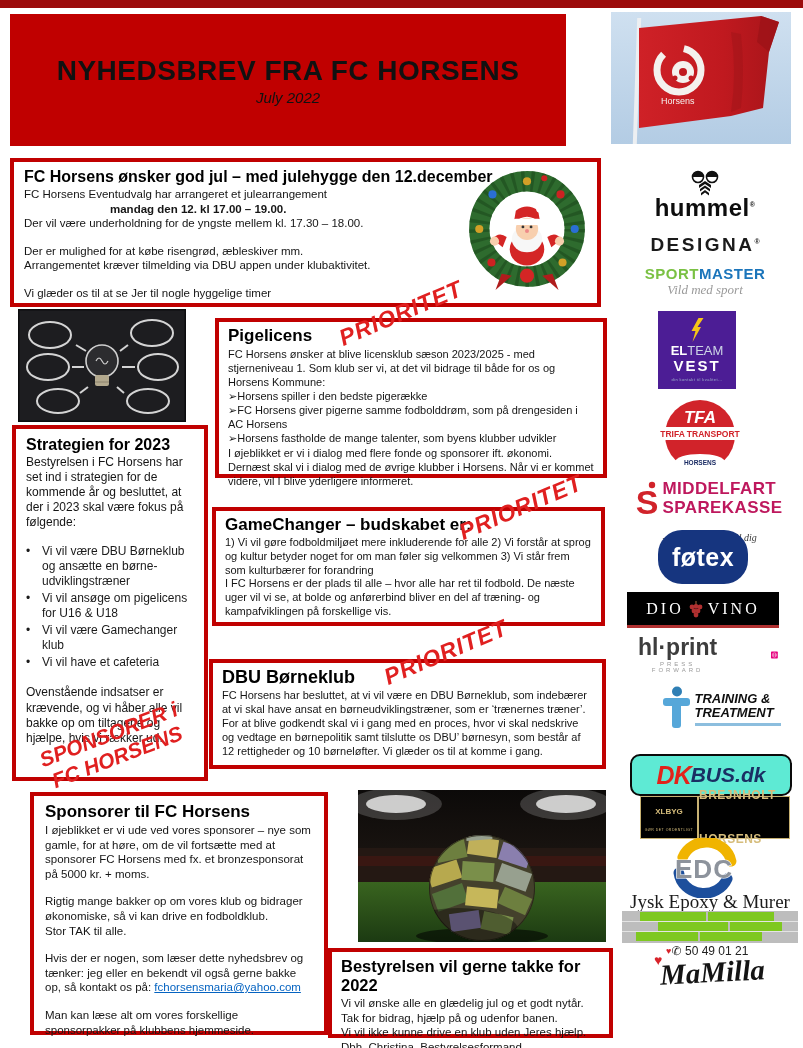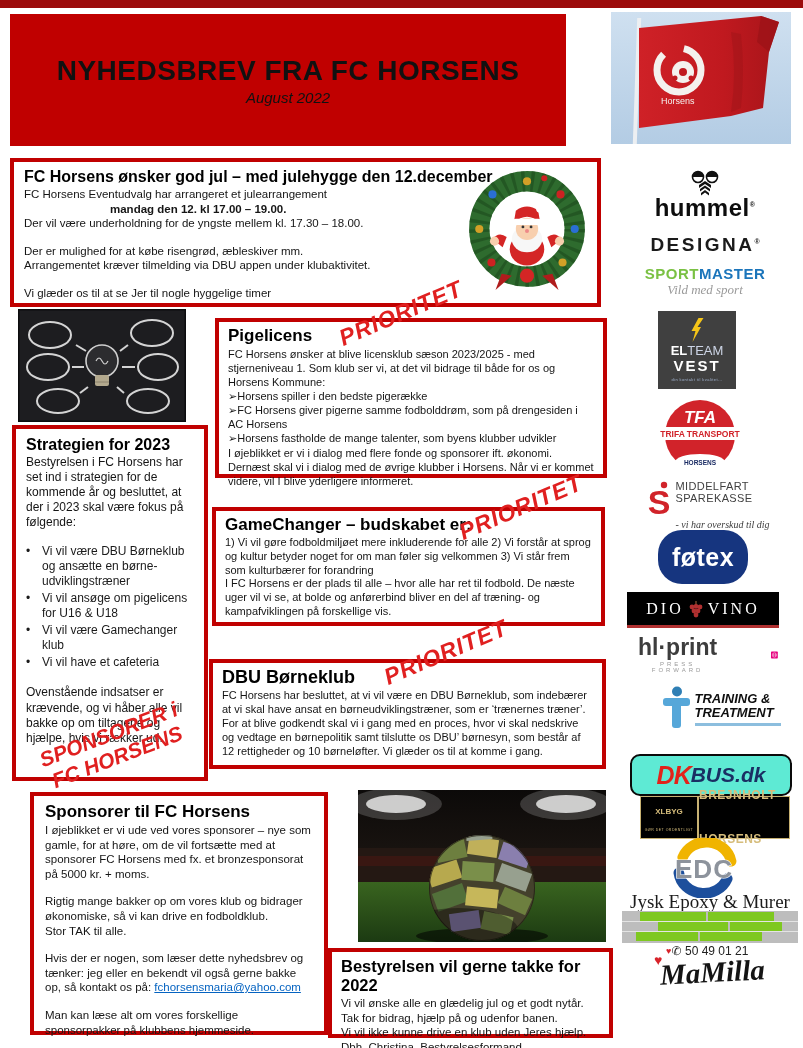--- a/index.html
+++ b/index.html
@@ -68,30 +68,30 @@
   .logo{display:flex;flex-direction:column;align-items:center;justify-content:center;text-align:center;}
   #lg-hummel{left:640px;top:170px;width:130px;}
   .hummel-name{font-size:24px;font-weight:800;color:#0d0d0d;letter-spacing:.5px;line-height:1;}
   .hummel-name sup{font-size:7px;}
   #lg-designa{left:640px;top:234px;width:130px;font-size:19px;font-weight:600;letter-spacing:2.5px;color:#1b1b1b;}
   #lg-designa sup{font-size:7px;letter-spacing:0;}
   #lg-sportmaster{left:630px;top:266px;width:150px;}
   .sm-main{font-size:15px;font-weight:900;letter-spacing:.5px;line-height:1;}
   .sm-green{color:#7ac143;} .sm-blue{color:#1b75bb;}
   .sm-tag{font-family:"Liberation Serif",serif;font-style:italic;font-size:13px;color:#9a9a9a;margin-top:1px;}
-  #lg-elteam{left:658px;top:311px;width:78px;height:78px;background:#404040;color:#fff;
+  #lg-elteam{left:658px;top:311px;width:78px;height:78px;background:#4c1d95;color:#fff;
              display:flex;flex-direction:column;align-items:center;justify-content:center;}
   .el-line1{font-size:13px;line-height:1;margin-top:2px;}
   .el-line1 .b{font-weight:800;} .el-line1 .l{font-weight:300;color:#cdd5e6;}
   .el-line2{font-size:15px;font-weight:800;letter-spacing:2px;line-height:1.15;}
   .el-tag{font-size:4px;color:#9fb0cc;margin-top:3px;letter-spacing:.4px;}
   #lg-trifa{left:654px;top:396px;width:92px;height:78px;}
   #lg-middelfart{left:628px;top:480px;width:160px;display:flex;align-items:flex-start;justify-content:center;}
   .ms-text{margin-left:3px;text-align:left;}
-  .ms-line{font-size:11px;font-weight:400;color:#404040;letter-spacing:.4px;line-height:1.1;}
+  .ms-line{font-size:17px;font-weight:700;color:#be185d;letter-spacing:.4px;line-height:1.1;}
   .ms-tag{font-family:"Liberation Serif",serif;font-style:italic;font-size:10px;color:#3c3c3c;margin-top:15px;}
   #lg-fotex{left:658px;top:530px;width:90px;height:54px;background:#16357f;border-radius:24px;
             display:flex;align-items:center;justify-content:center;}
   .fotex-name{color:#fff;font-size:25px;font-weight:800;letter-spacing:.5px;}
   #lg-diovino{left:627px;top:592px;width:152px;height:33px;background:#000;border-bottom:3px solid #b03030;
               display:flex;align-items:center;justify-content:center;color:#fff;
               font-family:"Liberation Serif",serif;font-size:16px;letter-spacing:3px;}
   #lg-diovino .w{margin:0 4px;}
   #lg-hlprint{left:638px;top:636px;width:140px;display:flex;flex-direction:row;align-items:center;justify-content:center;gap:48px;}
   .hl-text{text-align:center;margin-right:6px;}
@@ -125,21 +125,21 @@
 </style>
 </head>
 <body>
 
 <div class="page">
 
   <div class="abs topbar"></div>
 
   <div class="abs header-box">
     <div class="header-title">NYHEDSBREV FRA FC HORSENS</div>
-    <div class="header-sub">August 2022</div>
+    <div class="header-sub">July 2022</div>
   </div>
 
   <svg id="flag" class="abs" viewBox="0 0 180 132">
     <defs>
       <linearGradient id="sky" x1="0" y1="0" x2="0" y2="1">
         <stop offset="0" stop-color="#cfe0f0"></stop>
           <stop offset="1" stop-color="#b3cce4"></stop>
       </linearGradient>
       <linearGradient id="flagred" x1="0" y1="0" x2="1" y2="0">
         <stop offset="0" stop-color="#cf2127"></stop>

